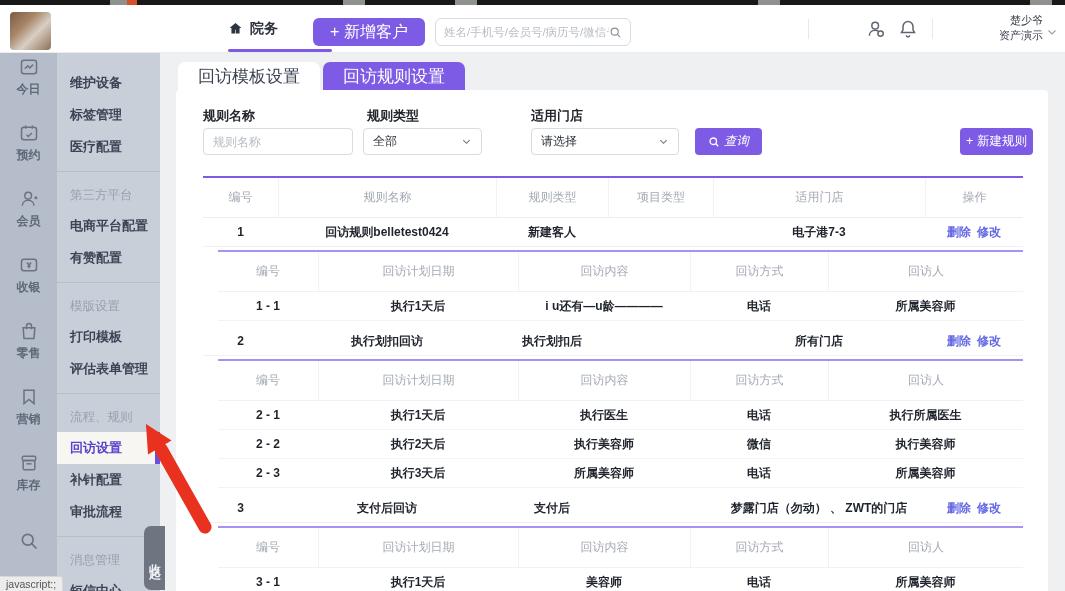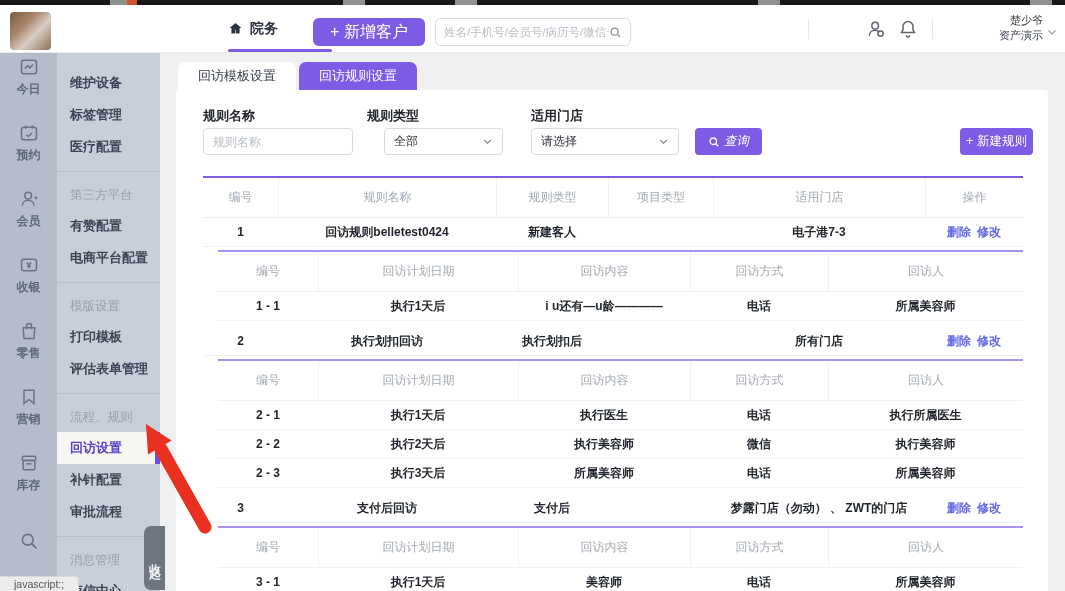--- a/index.html
+++ b/index.html
@@ -40,21 +40,21 @@
   .side-divider { height:1px; background:#b7bfcc; margin:8px 0 8px 0; }
   .side-item.active { background:#f7f6f3; color:#5744c9; position:relative; }
   .side-item.active::after { content:""; position:absolute; right:0; top:0; width:5px; height:32px; background:#6a4fe0; }
 
   
   .collapse-tab { position:absolute; left:144px; top:526px; width:21px; height:64px; background:#6e7480; border-radius:7px 0 0 7px; z-index:6; color:#f0f1f4; display:flex; align-items:center; justify-content:center; writing-mode:vertical-rl; letter-spacing:3px; font-size:12px; font-weight:700; cursor:pointer; }
 
   
   .main { position:absolute; left:160px; top:53px; width:905px; height:538px; background:#eef0f2; }
   .tabs { position:absolute; left:18px; top:9px; display:flex; gap:3px; }
-  .tab { height:28px; padding:0 20px; display:flex; align-items:center; font-size:13px; border-radius:7px 7px 0 0; cursor:pointer; }
+  .tab { height:28px; padding:0 20px; display:flex; align-items:center; font-size:17px; border-radius:7px 7px 0 0; cursor:pointer; }
   .tab.inactive { background:#ffffff; color:#3c4150; }
   .tab.active { background:#7d5be5; color:#ffffff;text-align:center; }
   .panel { position:absolute; left:16px; top:37px; width:872px; height:501px; background:#ffffff; border-radius:4px 4px 0 0; }
 
   
   .flabel { position:absolute; top:17px; font-size:13px; font-weight:700; color:#23262d; }
   .fctl { position:absolute; top:38px; height:27px; border:1px solid #d8dbe0; border-radius:4px; background:#fff; font-size:12px; display:flex; align-items:center; padding:0 9px; }
   .fctl input { border:none; outline:none; width:100%; font-size:12px; color:#3a3f4a; background:transparent; }
   .fctl input::placeholder { color:#b6bcc5; }
   .fselect { justify-content:space-between; color:#2c3038; cursor:pointer; }
@@ -76,21 +76,21 @@
 
   .sub-table { margin:3px 0 6px 15px; width:805px; border-top:2px solid #a891f0; }
   .grid-sub { display:grid; grid-template-columns:100px 200px 172px 138px 195px; }
   .sub-head { height:40px; border-bottom:1px solid #f0f1f4; }
   .sub-head .hc { display:flex; align-items:center; justify-content:center; font-size:12px; color:#a3a9b3; }
   .sub-head .hc + .hc { border-left:1px solid #f1f2f4; }
   .sub-row { height:29px; border-bottom:1px solid #f2f3f6; }
   .sub-row .cell { display:flex; align-items:center; justify-content:center; font-size:12px; font-weight:700; color:#1f232b; white-space:nowrap; overflow:hidden; }
 
   
-  .status-bar { position:absolute; left:0; top:576px; height:16px; background:#ececec; border:1px solid #d7d7d7; border-left:none; border-bottom:none; border-radius:0 3px 0 0; padding:0 14px; font-size:10.5px; color:#555; line-height:14px; z-index:7; }
+  .status-bar { position:absolute; left:0; top:576px; height:16px; background:#ececec; border:1px solid #d7d7d7; border-left:none; border-bottom:none; border-radius:0 3px 0 0; padding:0 6px; font-size:10.5px; color:#555; line-height:14px; z-index:7; }
 
   
   .arrow-overlay { position:absolute; left:0; top:0; width:1065px; height:591px; z-index:50; pointer-events:none; }
 
   svg.icn { display:block; width:100%; height:100%; }
 </style>
 </head>
 <body>
 
 <div class="top-strip">
@@ -232,22 +232,22 @@
 
   </div>
 </div>
 
 <div class="sidebar">
   <div class="side-item">维护设备</div>
   <div class="side-item">标签管理</div>
   <div class="side-item">医疗配置</div>
   <div class="side-divider"></div>
   <div class="side-section">第三方平台</div>
+  <div class="side-item">电商平台配置</div>
   <div class="side-item">有赞配置</div>
-  <div class="side-item">电商平台配置</div>
   <div class="side-divider"></div>
   <div class="side-section">模版设置</div>
   <div class="side-item">打印模板</div>
   <div class="side-item">评估表单管理</div>
   <div class="side-divider"></div>
   <div class="side-section">流程、规则</div>
   <div class="side-item active">回访设置</div>
   <div class="side-item">补针配置</div>
   <div class="side-item">审批流程</div>
   <div class="side-divider"></div>
@@ -265,21 +265,21 @@
 
   <div class="panel">
 
     <div class="flabel" style="left:27px">规则名称</div>
     <div class="flabel" style="left:191px">规则类型</div>
     <div class="flabel" style="left:355px">适用门店</div>
 
     <div class="fctl" style="left:27px;width:150px">
       <input type="text" placeholder="规则名称" style="">
     </div>
-    <div class="fctl fselect" style="left:208px;width:119px">
+    <div class="fctl fselect" style="left:187px;width:119px">
       <span>全部</span>
       <span class="caret">
           <svg class="icn" viewBox="0 0 24 24" fill="none" stroke="currentColor" stroke-width="2.4">
             <path d="m5 9 7 7 7-7"></path>
           </svg>
         </span>
     </div>
     <div class="fctl fselect" style="left:355px;width:148px">
       <span>请选择</span>
       <span class="caret">

